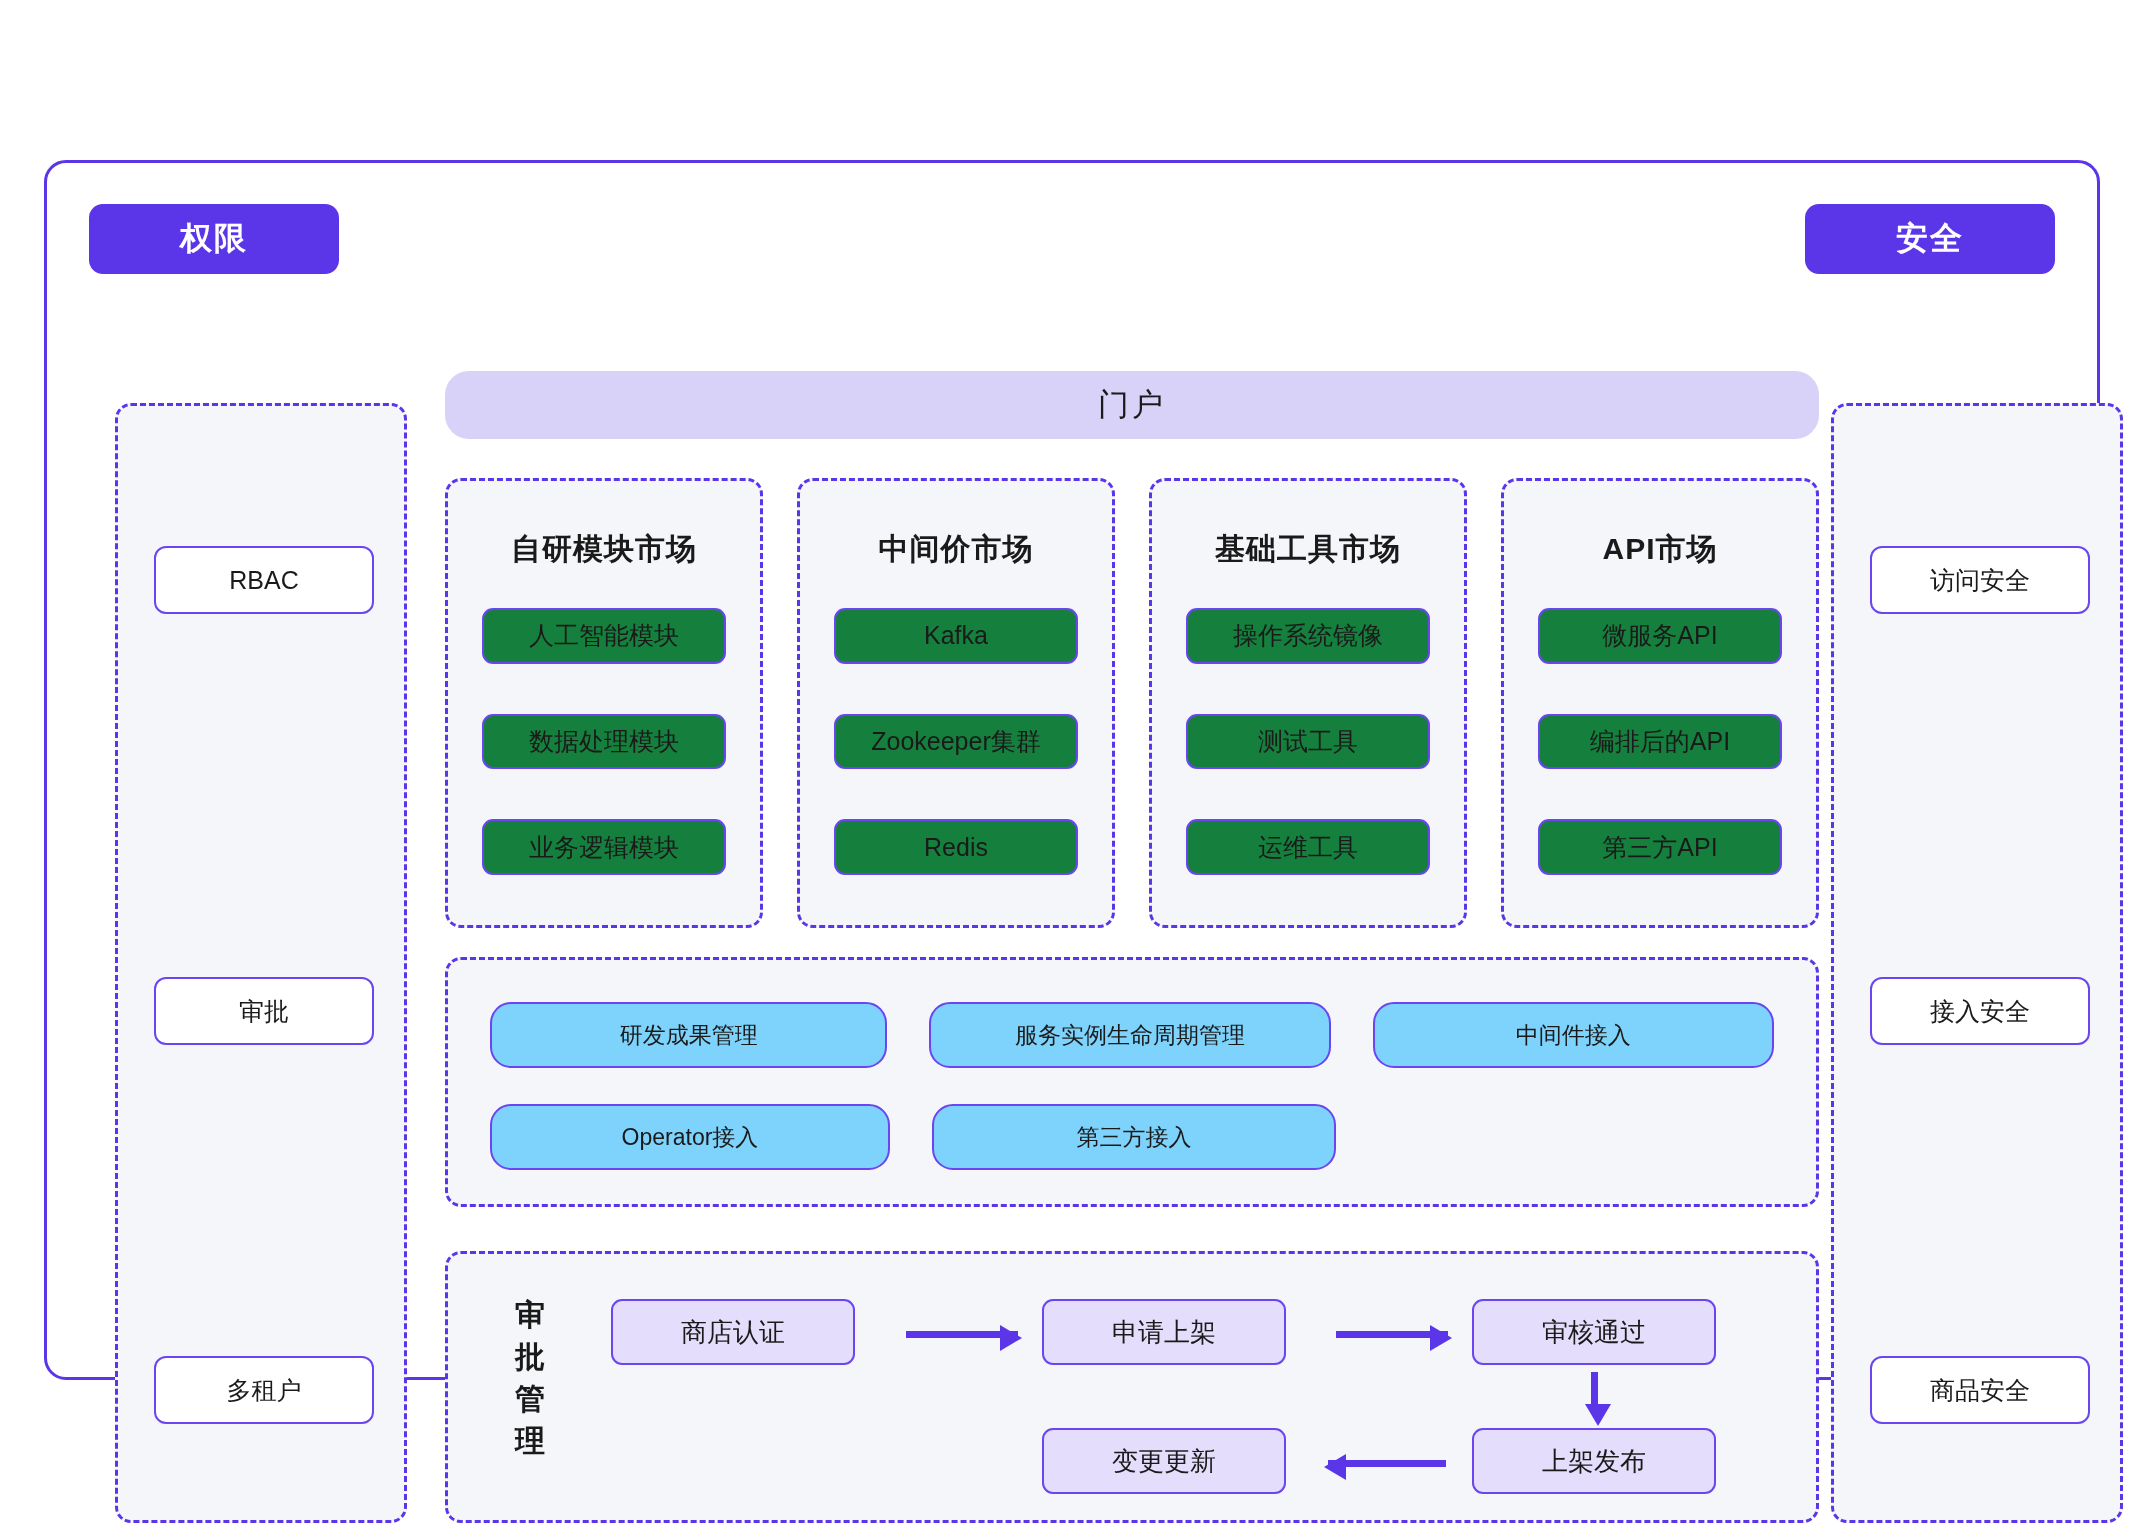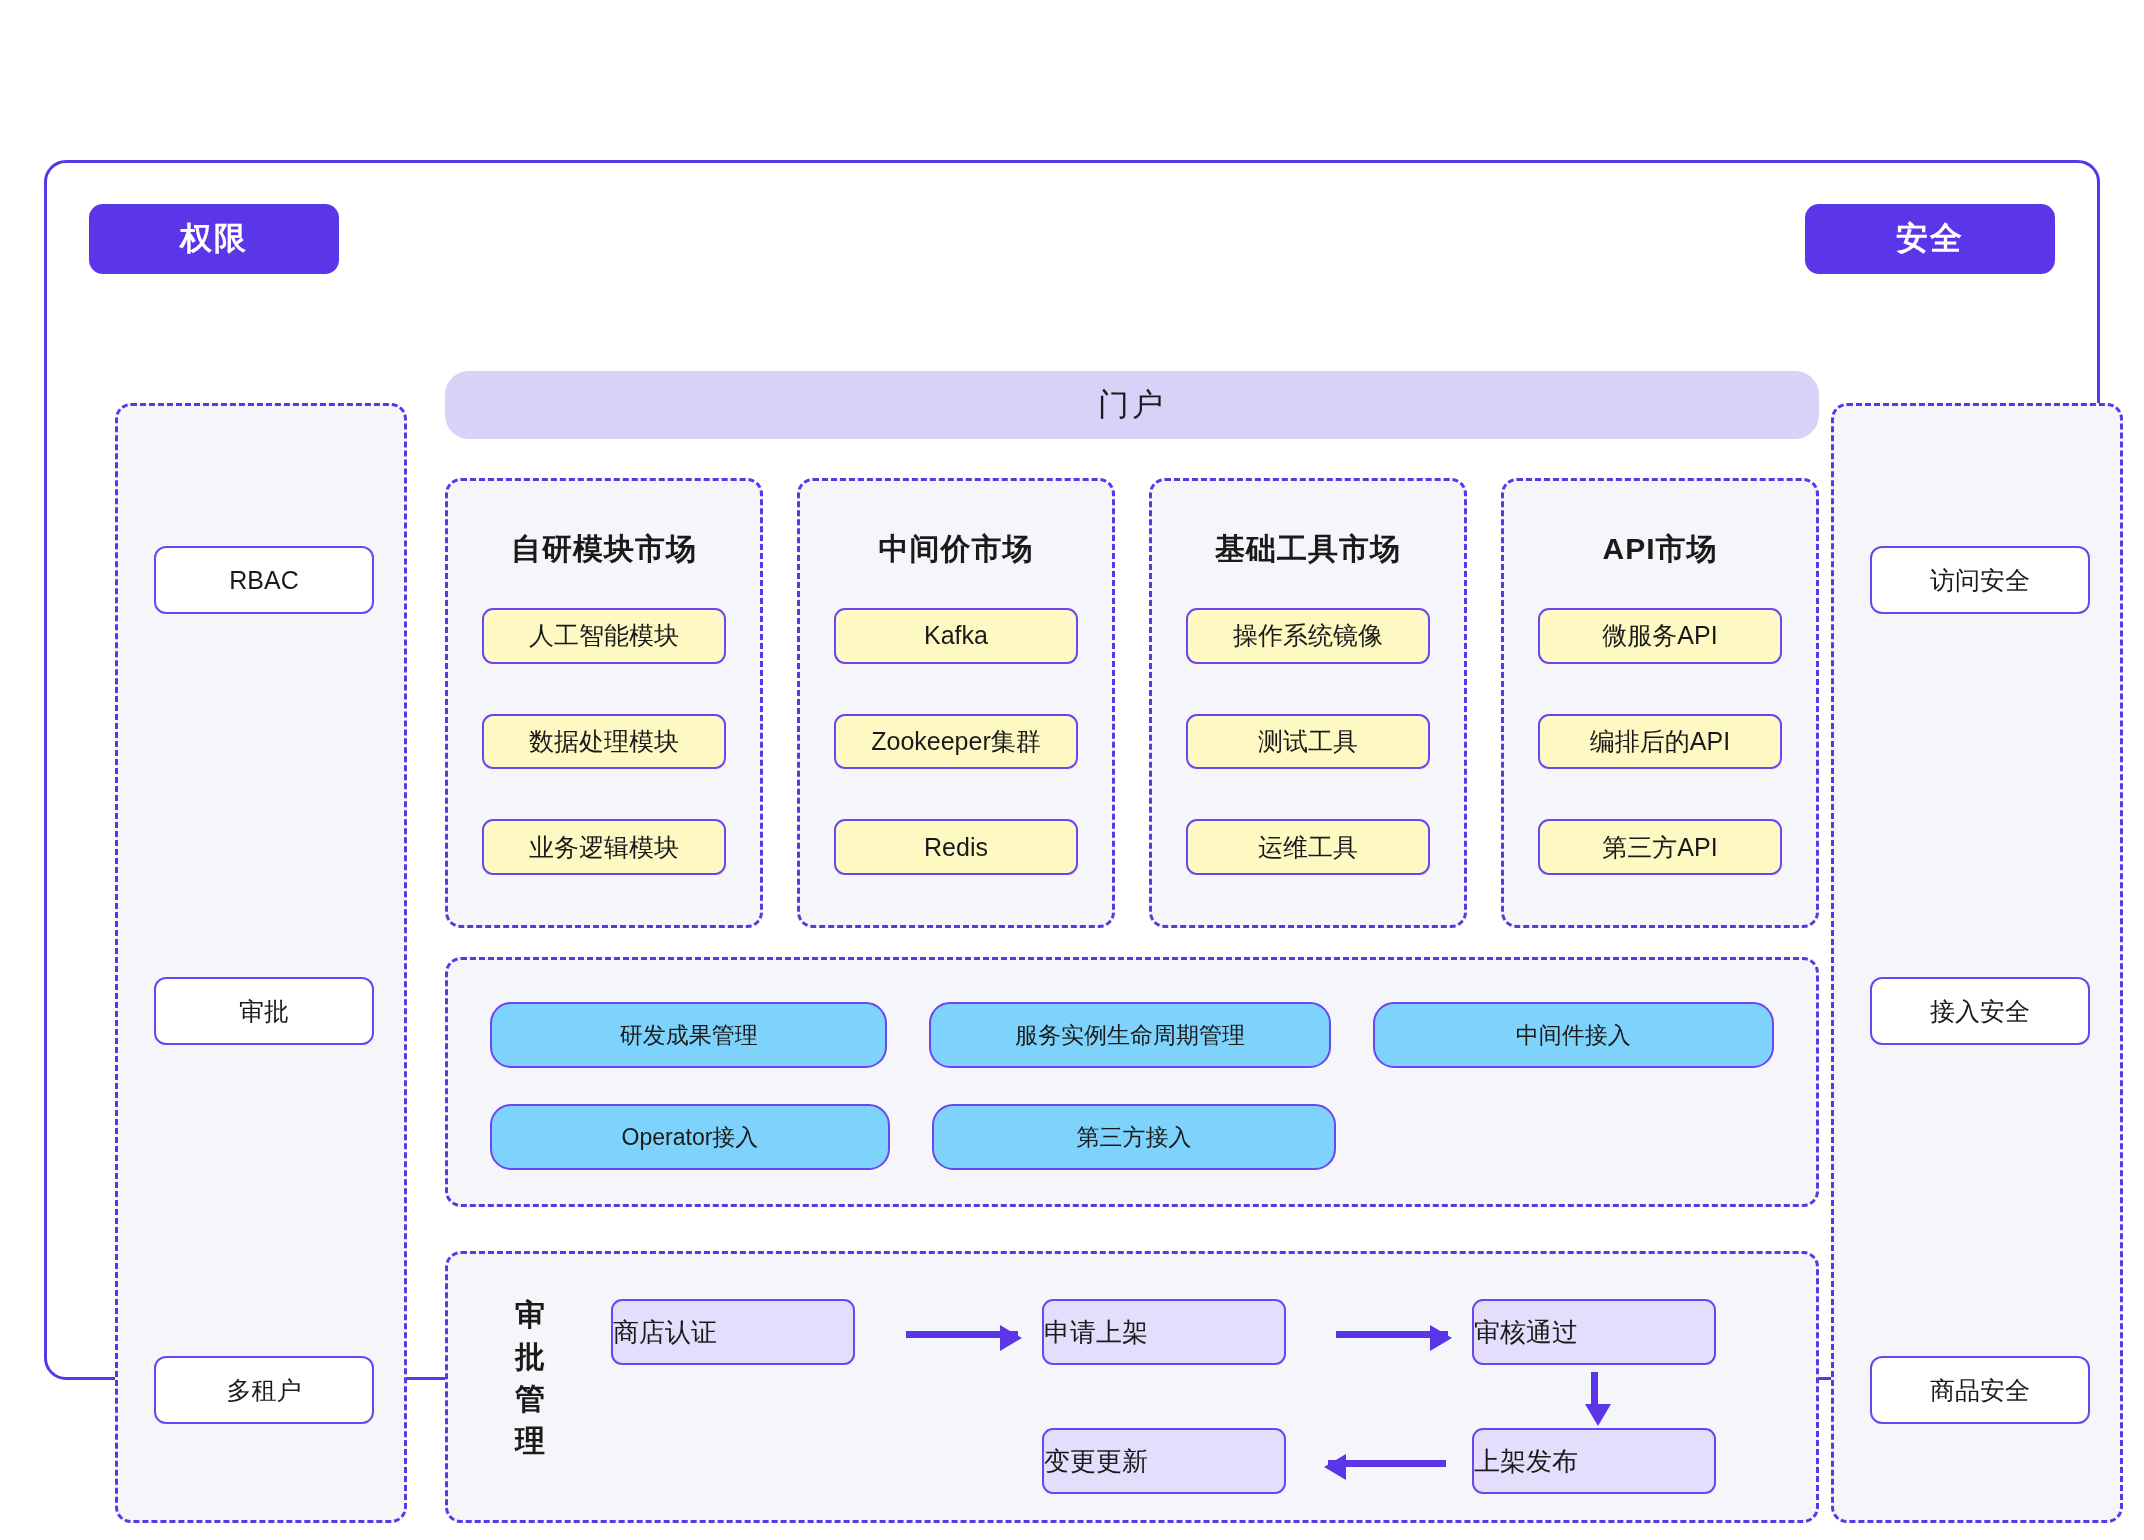--- a/index.html
+++ b/index.html
@@ -94,21 +94,21 @@
     padding-top:48px;
     display:flex;flex-direction:column;align-items:center;
   }
   .market-title{
     font-size:30px;font-weight:bold;
     margin-bottom:38px;
     letter-spacing:1px;
   }
   .chip{
     width:244px;height:68px;
-    background:#fef9c3;
+    background:#15803d;
     border:2.5px solid #6b46f0;
     border-radius:11px;
     display:flex;align-items:center;justify-content:center;
     font-size:25px;
     margin-bottom:50px;
     box-sizing:border-box;
   }
 
   
   #caps{
@@ -154,21 +154,21 @@
     font-size:30px;font-weight:bold;
     line-height:42px;
     text-align:center;
   }
   .node{
     position:absolute;
     width:244px;height:66px;
     background:#e4ddfb;
     border:2.5px solid #6b46f0;
     border-radius:11px;
-    display:flex;align-items:center;justify-content:flex-start;
+    display:flex;align-items:center;justify-content:center;
     font-size:26px;
     box-sizing:border-box;
   }
   #node-0{ left:163px; top:45px; }
   #node-1{ left:594px; top:45px; }
   #node-2{ left:1024px; top:45px; }
   #node-3{ left:1024px; top:174px; }
   #node-4{ left:594px; top:174px; }
 
   .arrow-h{

